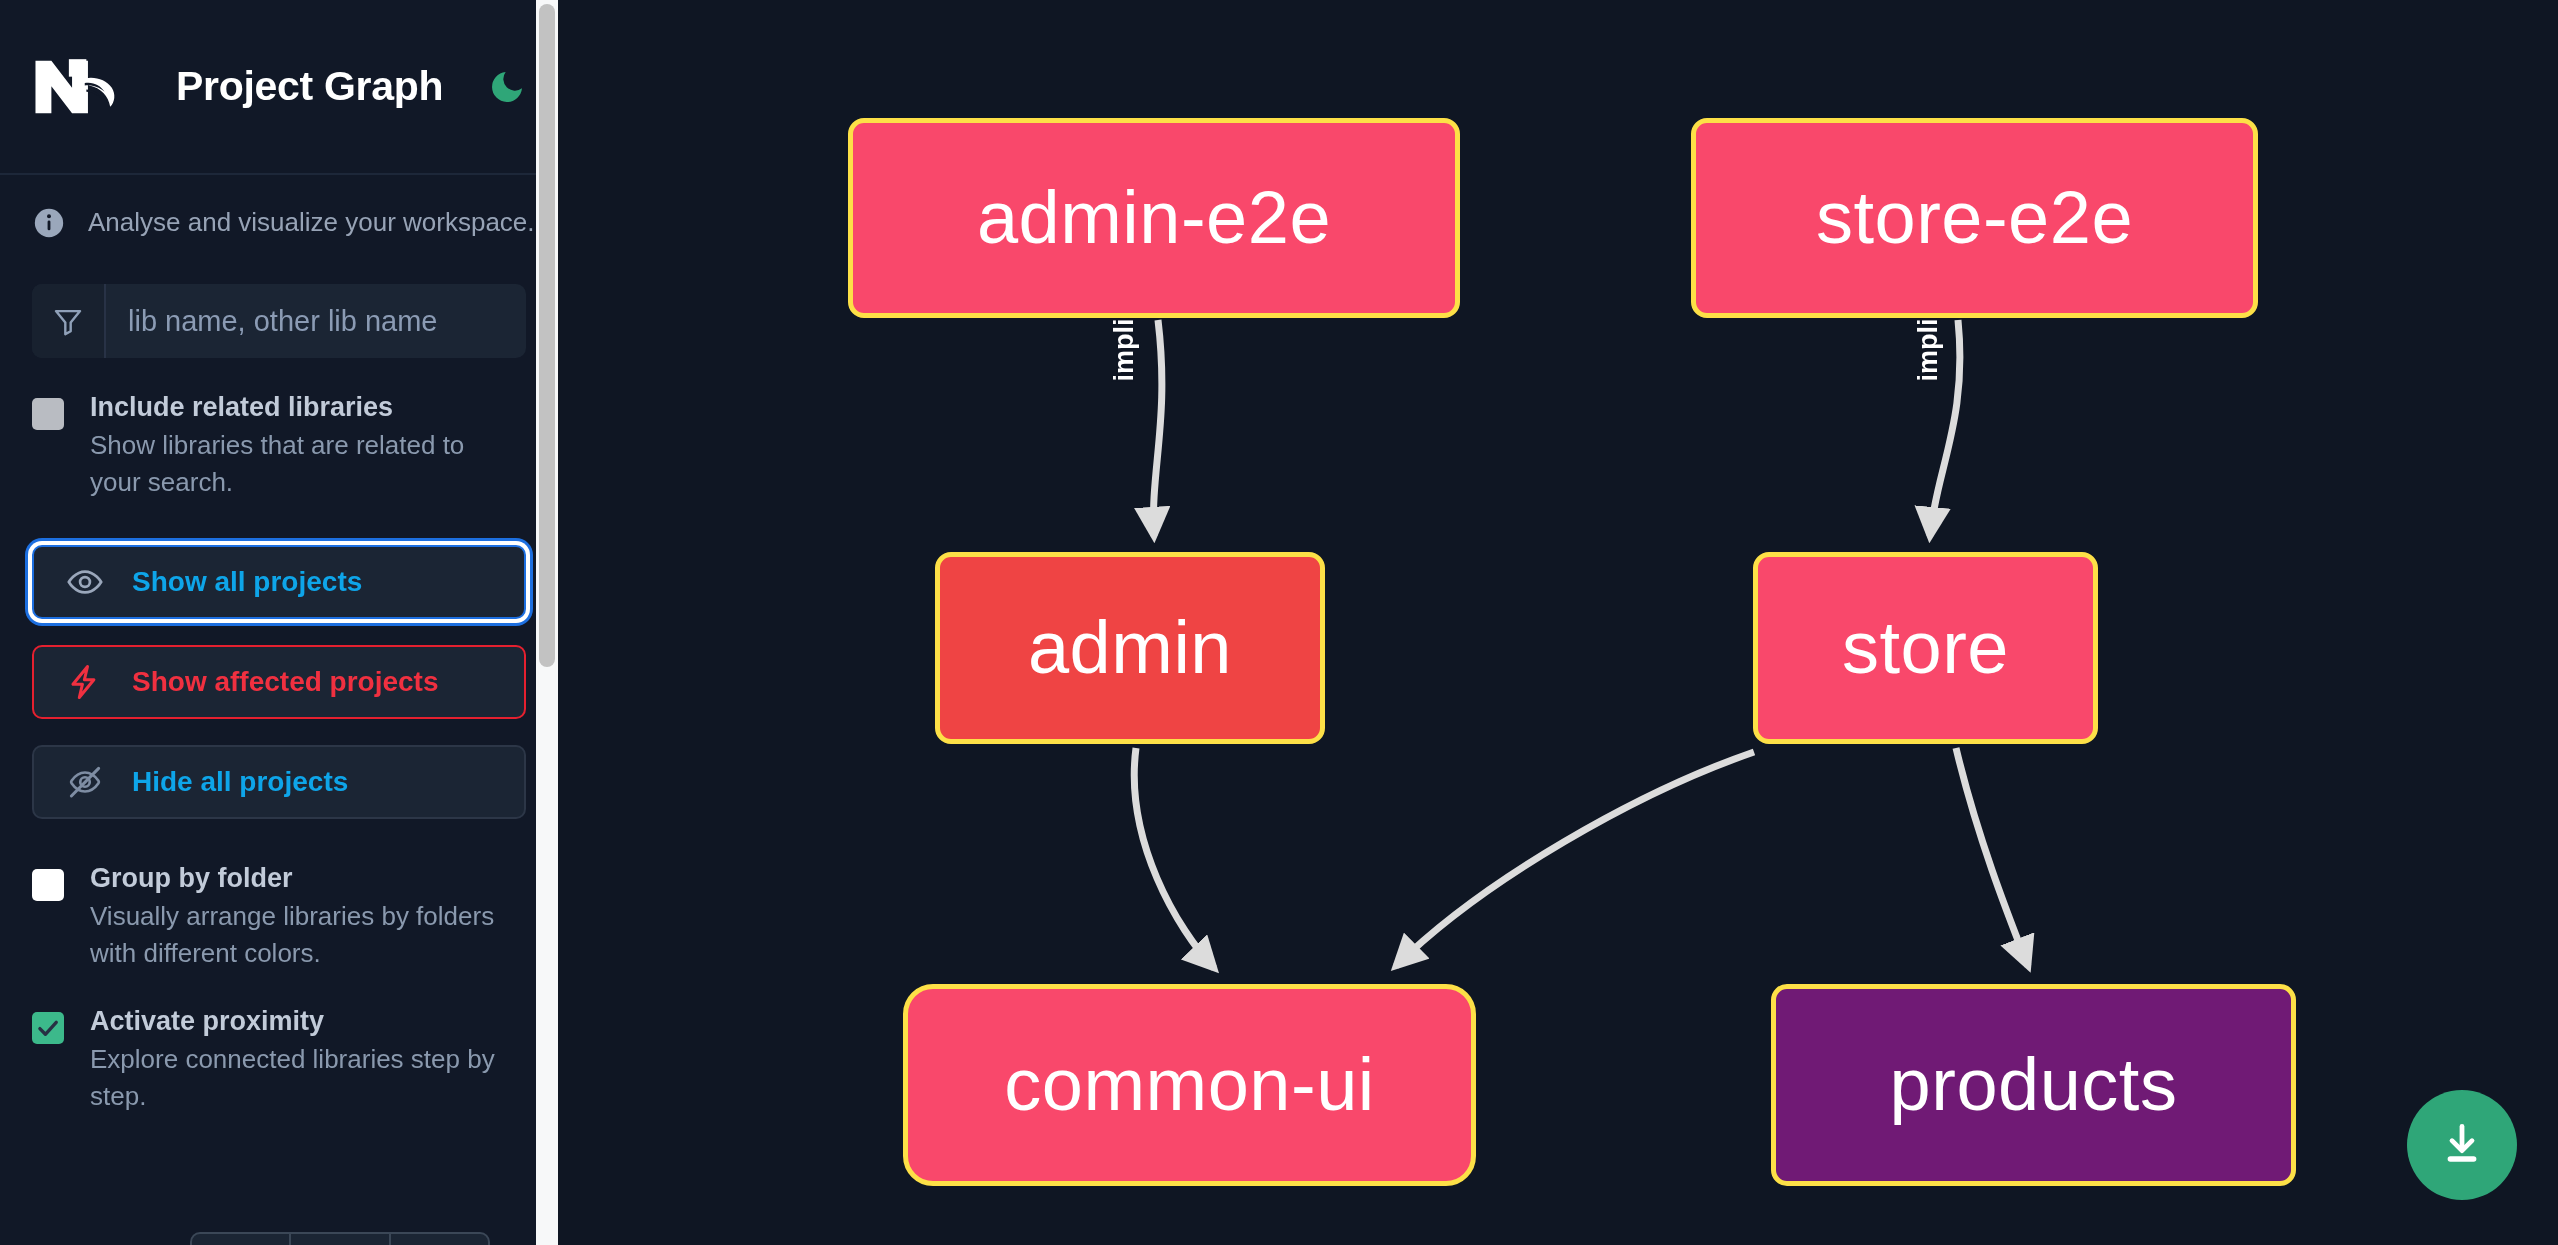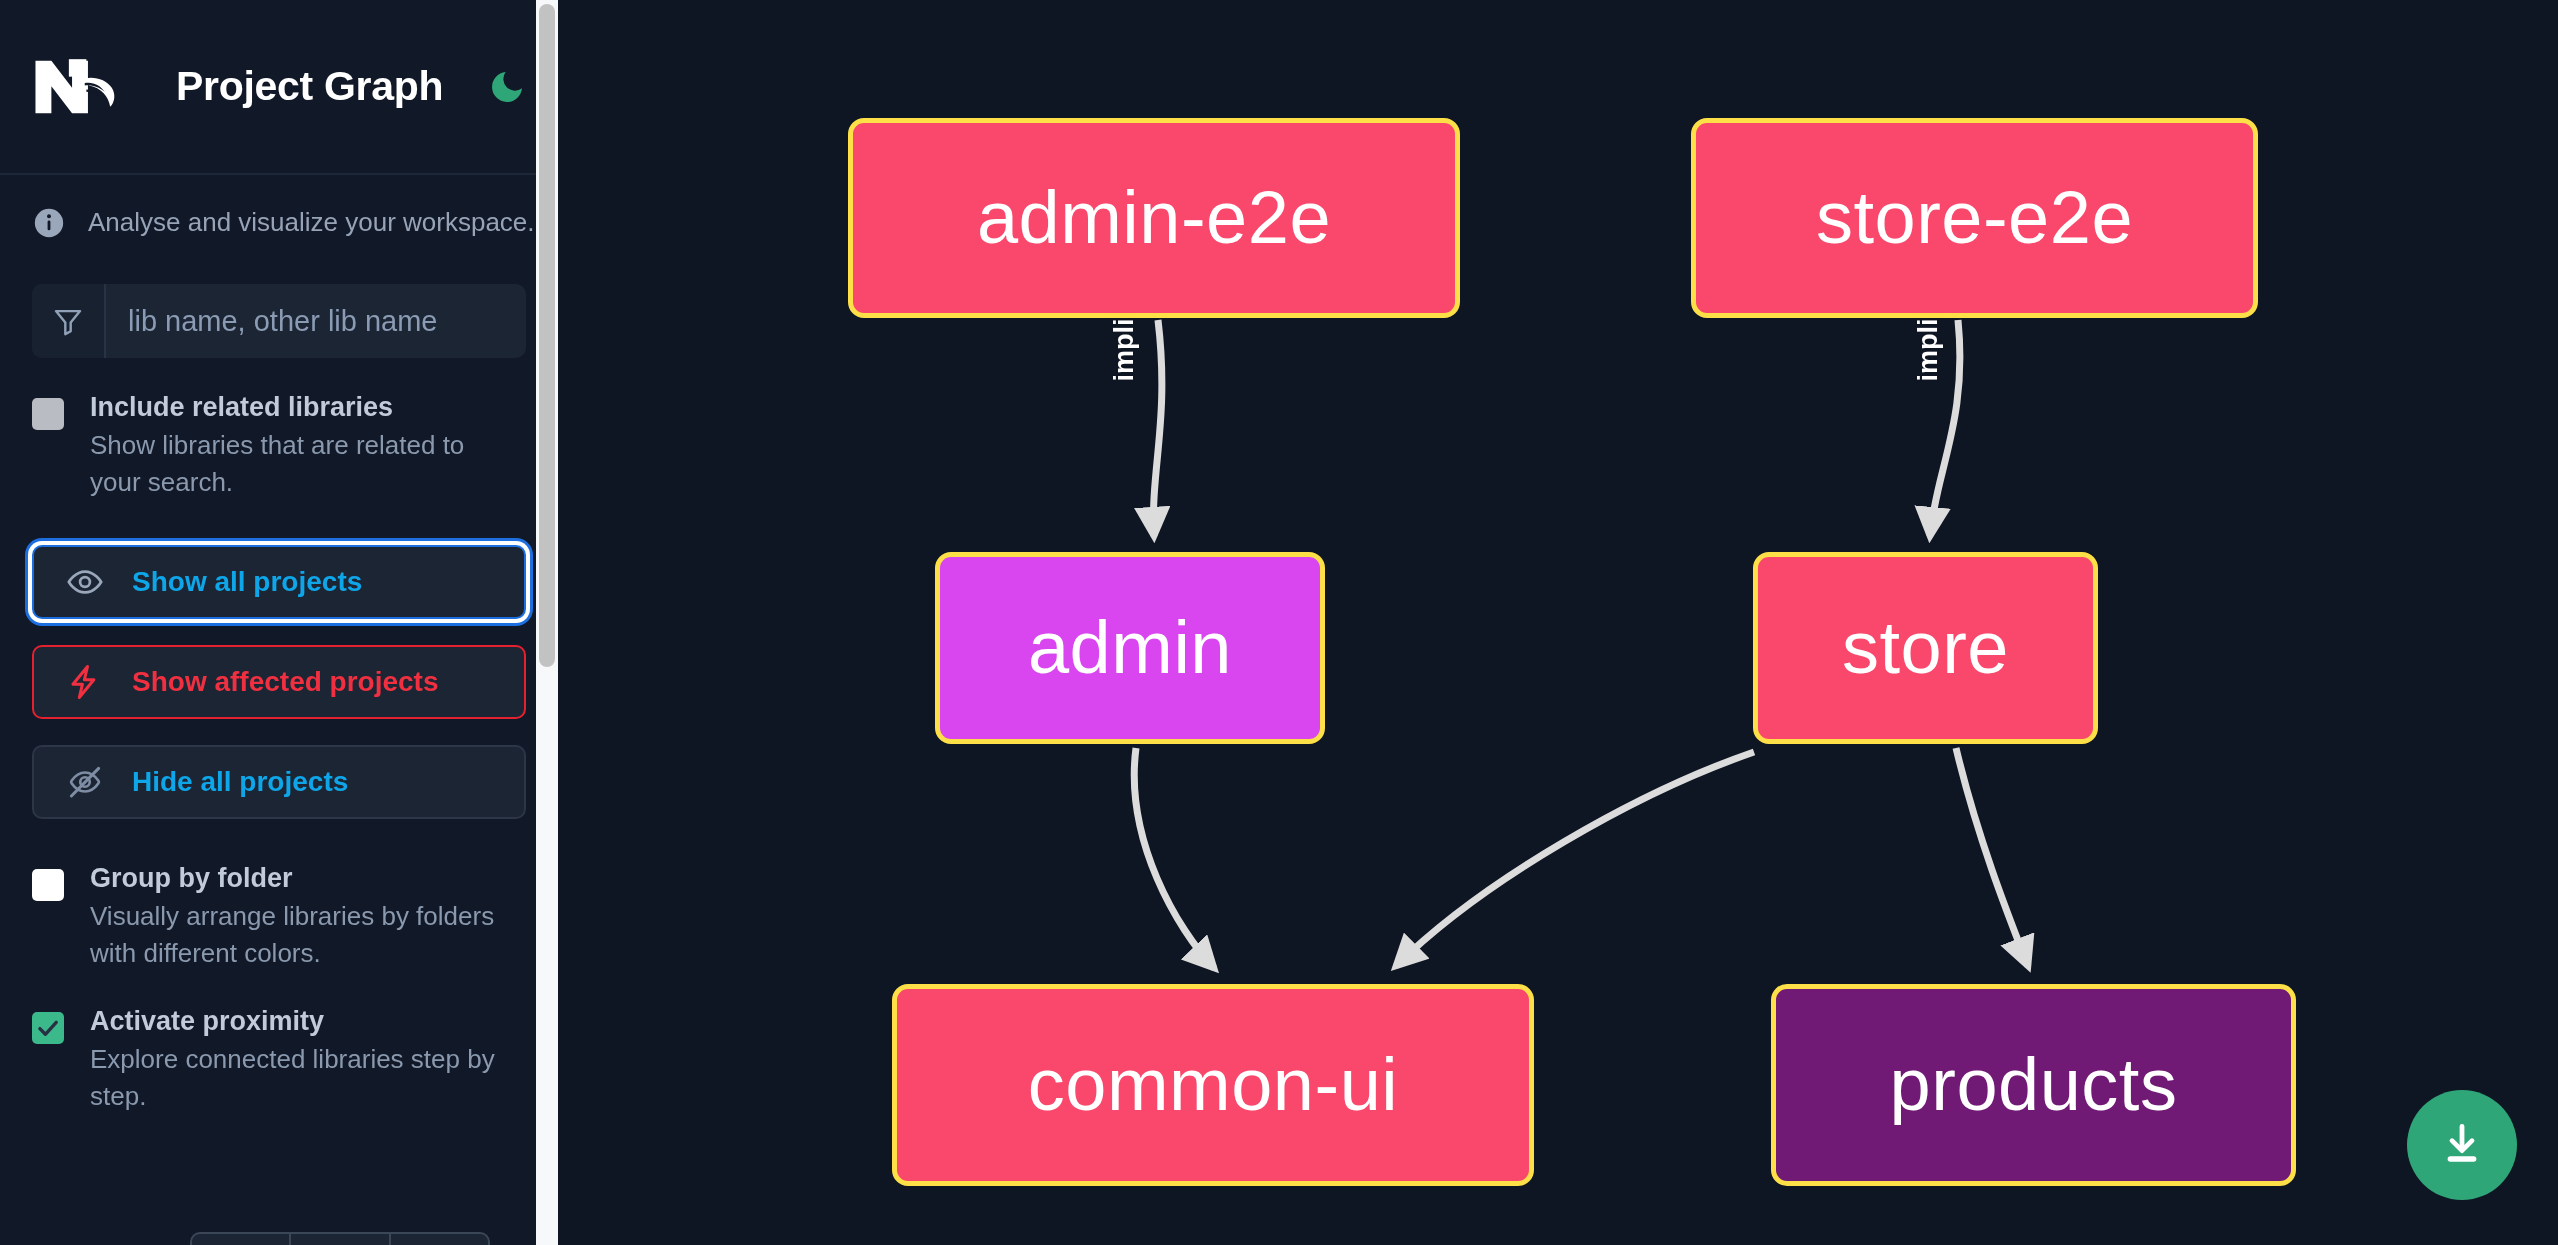--- a/index.html
+++ b/index.html
@@ -302,29 +302,29 @@
     <div class="edge-label" style="left:1370px; top:366px; width:0; transform:rotate(-90deg) translate(-50%,0);">implicit</div>
 
     <div class="node" style="left:290px; top:118px; width:612px; height:200px; background:#f9486b;">
       <span class="node-label">admin-e2e</span>
     </div>
 
     <div class="node" style="left:1133px; top:118px; width:567px; height:200px; background:#f9486b;">
       <span class="node-label">store-e2e</span>
     </div>
 
-    <div class="node" style="left:377px; top:552px; width:390px; height:192px; background:#d946ef;">
+    <div class="node" style="left:377px; top:552px; width:390px; height:192px; background:#ef4444;">
       <span class="node-label">admin</span>
     </div>
 
     <div class="node" style="left:1195px; top:552px; width:345px; height:192px; background:#f9486b;">
       <span class="node-label">store</span>
     </div>
 
-    <div class="node" style="left:334px; top:984px; width:642px; height:202px; background:#f9486b;">
+    <div class="node" style="left:345px; top:984px; width:573px; height:202px; background:#f9486b;border-radius:30px;">
       <span class="node-label">common-ui</span>
     </div>
 
     <div class="node" style="left:1213px; top:984px; width:525px; height:202px; background:#701a75;">
       <span class="node-label">products</span>
     </div>
 
     <button class="fab" style="left:1849px; top:1090px;">
       <span>
         <svg viewBox="0 0 24 24" width="50" height="50" aria-hidden="true">

